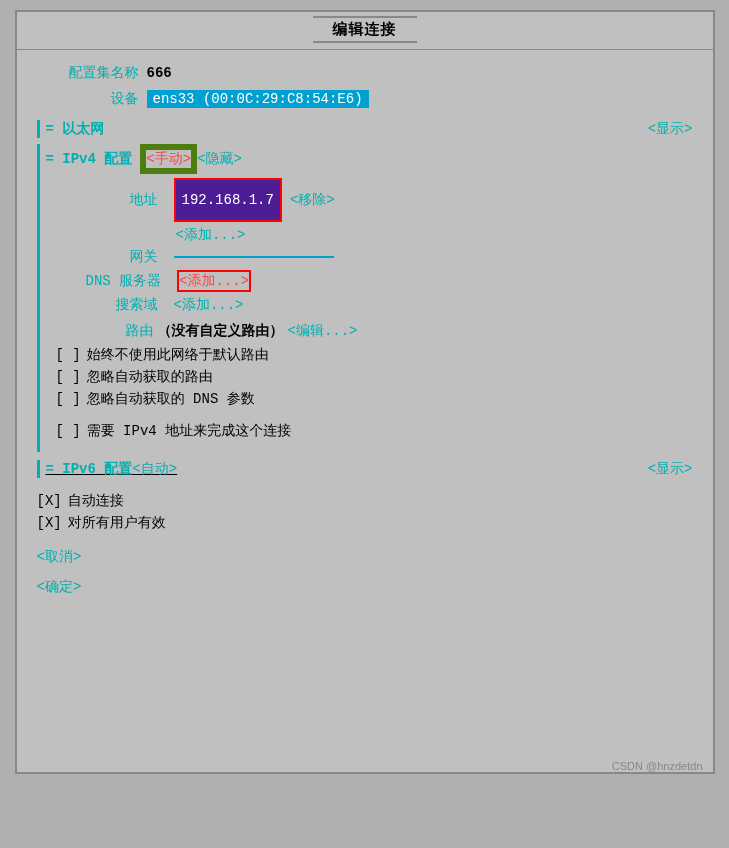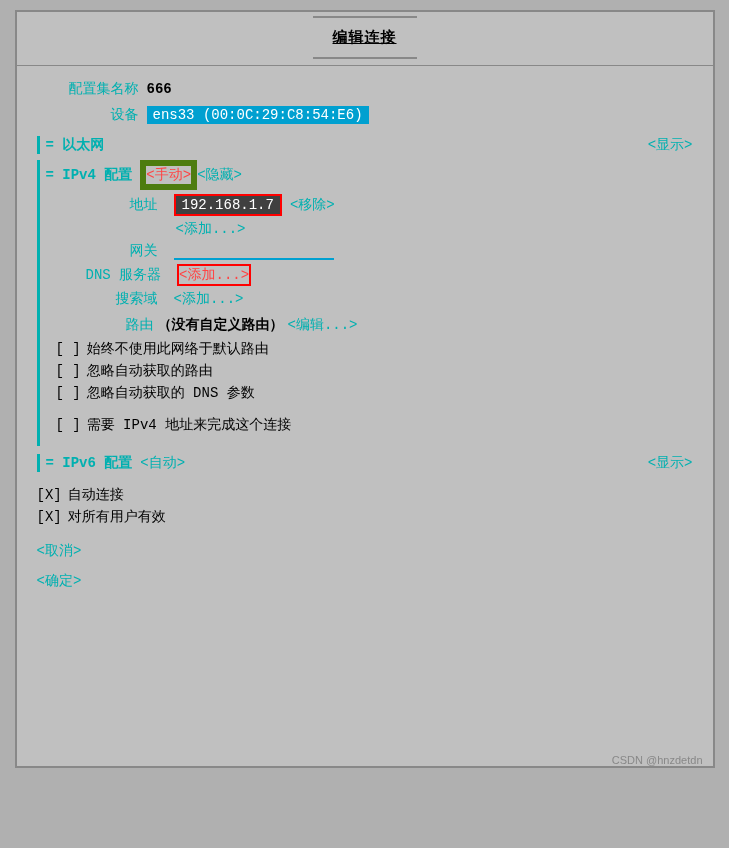--- a/index.html
+++ b/index.html
@@ -32,23 +32,22 @@
       padding: 4px 0 6px 0;
       font-size: 15px;
       color: #000;
       font-weight: bold;
       letter-spacing: 1px;
     }
 
     .title-bar-text {
       border-top: 2px solid #888;
       border-bottom: 2px solid #888;
-      padding: 10px 20px;
-      color: #000;
-      text-decoration: underline;
+      padding: 2px 20px;
+      color: #000;
     }
 
     .content {
       padding: 12px 20px 16px 20px;
       background: #c0c0c0;
     }
 
     .row {
       display: flex;
       align-items: center;
@@ -67,23 +66,23 @@
     .value-highlight {
       background: #00a0d0;
       color: #fff;
       padding: 1px 6px;
       min-width: 200px;
       display: inline-block;
       font-size: 14px;
     }
 
     .value-highlight-sm {
-      background: #404040;
+      background: #4c1d95;
       color: #fff;
-      padding: 1px 6px;
+      padding: 12px 6px;
       min-width: 80px;
       display: inline-block;
       font-size: 14px;
     }
 
     .boxed-red {
       border: 2px solid red;
       display: inline-block;
     }
 
@@ -197,21 +196,21 @@
             <span class="value-highlight-sm">192.168.1.7</span>
           </span>
         </span>
         <span class="action-btn" style="margin-left: 8px; color: #00b0b0;">&lt;移除&gt;</span>
       </div>
 
       <div style="display: flex; align-items: center; margin-bottom: 4px; margin-left: 130px;">
         <span class="action-btn">&lt;添加...&gt;</span>
       </div>
 
-      <div style="display: flex; align-items: flex-end; margin-bottom: 4px; margin-left: 40px;">
+      <div style="display: flex; align-items: center; margin-bottom: 4px; margin-left: 40px;">
         <span class="label" style="min-width: 80px; text-align: right;">网关</span>
         <span class="gateway-highlight" style="margin-left: 8px;"></span>
       </div>
 
       <div style="display: flex; align-items: center; margin-bottom: 4px; margin-left: 40px;">
         <span class="label" style="min-width: 80px; text-align: right;">DNS 服务器</span>
         <span style="margin-left: 8px;">
           <span class="boxed-red">
             <span class="action-btn-red">&lt;添加...&gt;</span>
           </span>
@@ -246,21 +245,21 @@
 
       <div class="checkbox-row" style="margin-left: 10px;">
         <span style="cursor:pointer; margin-right: 6px;">[ ]</span>
         <span>需要 IPv4 地址来完成这个连接</span>
       </div>
 
       <div style="height: 8px;"></div>
     </div>
 
     <div style="margin-top: 8px; margin-bottom: 8px; display: flex; justify-content: space-between; align-items: center; border-left: 3px solid #00b0b0; padding-left: 6px;">
-      <div style="display: flex; align-items: center; gap: 8px;">
+      <div style="display: flex; align-items: center;  text-decoration: underline;">
         <span class="section-header-text">= IPv6 配置</span>
         <span class="action-btn">&lt;自动&gt;</span>
       </div>
       <span class="action-btn">&lt;显示&gt;</span>
     </div>
 
     <div style="height: 6px;"></div>
     <div class="checkbox-row">
       <span style="cursor:pointer; margin-right: 6px;">[X]</span>
       <span>自动连接</span>

